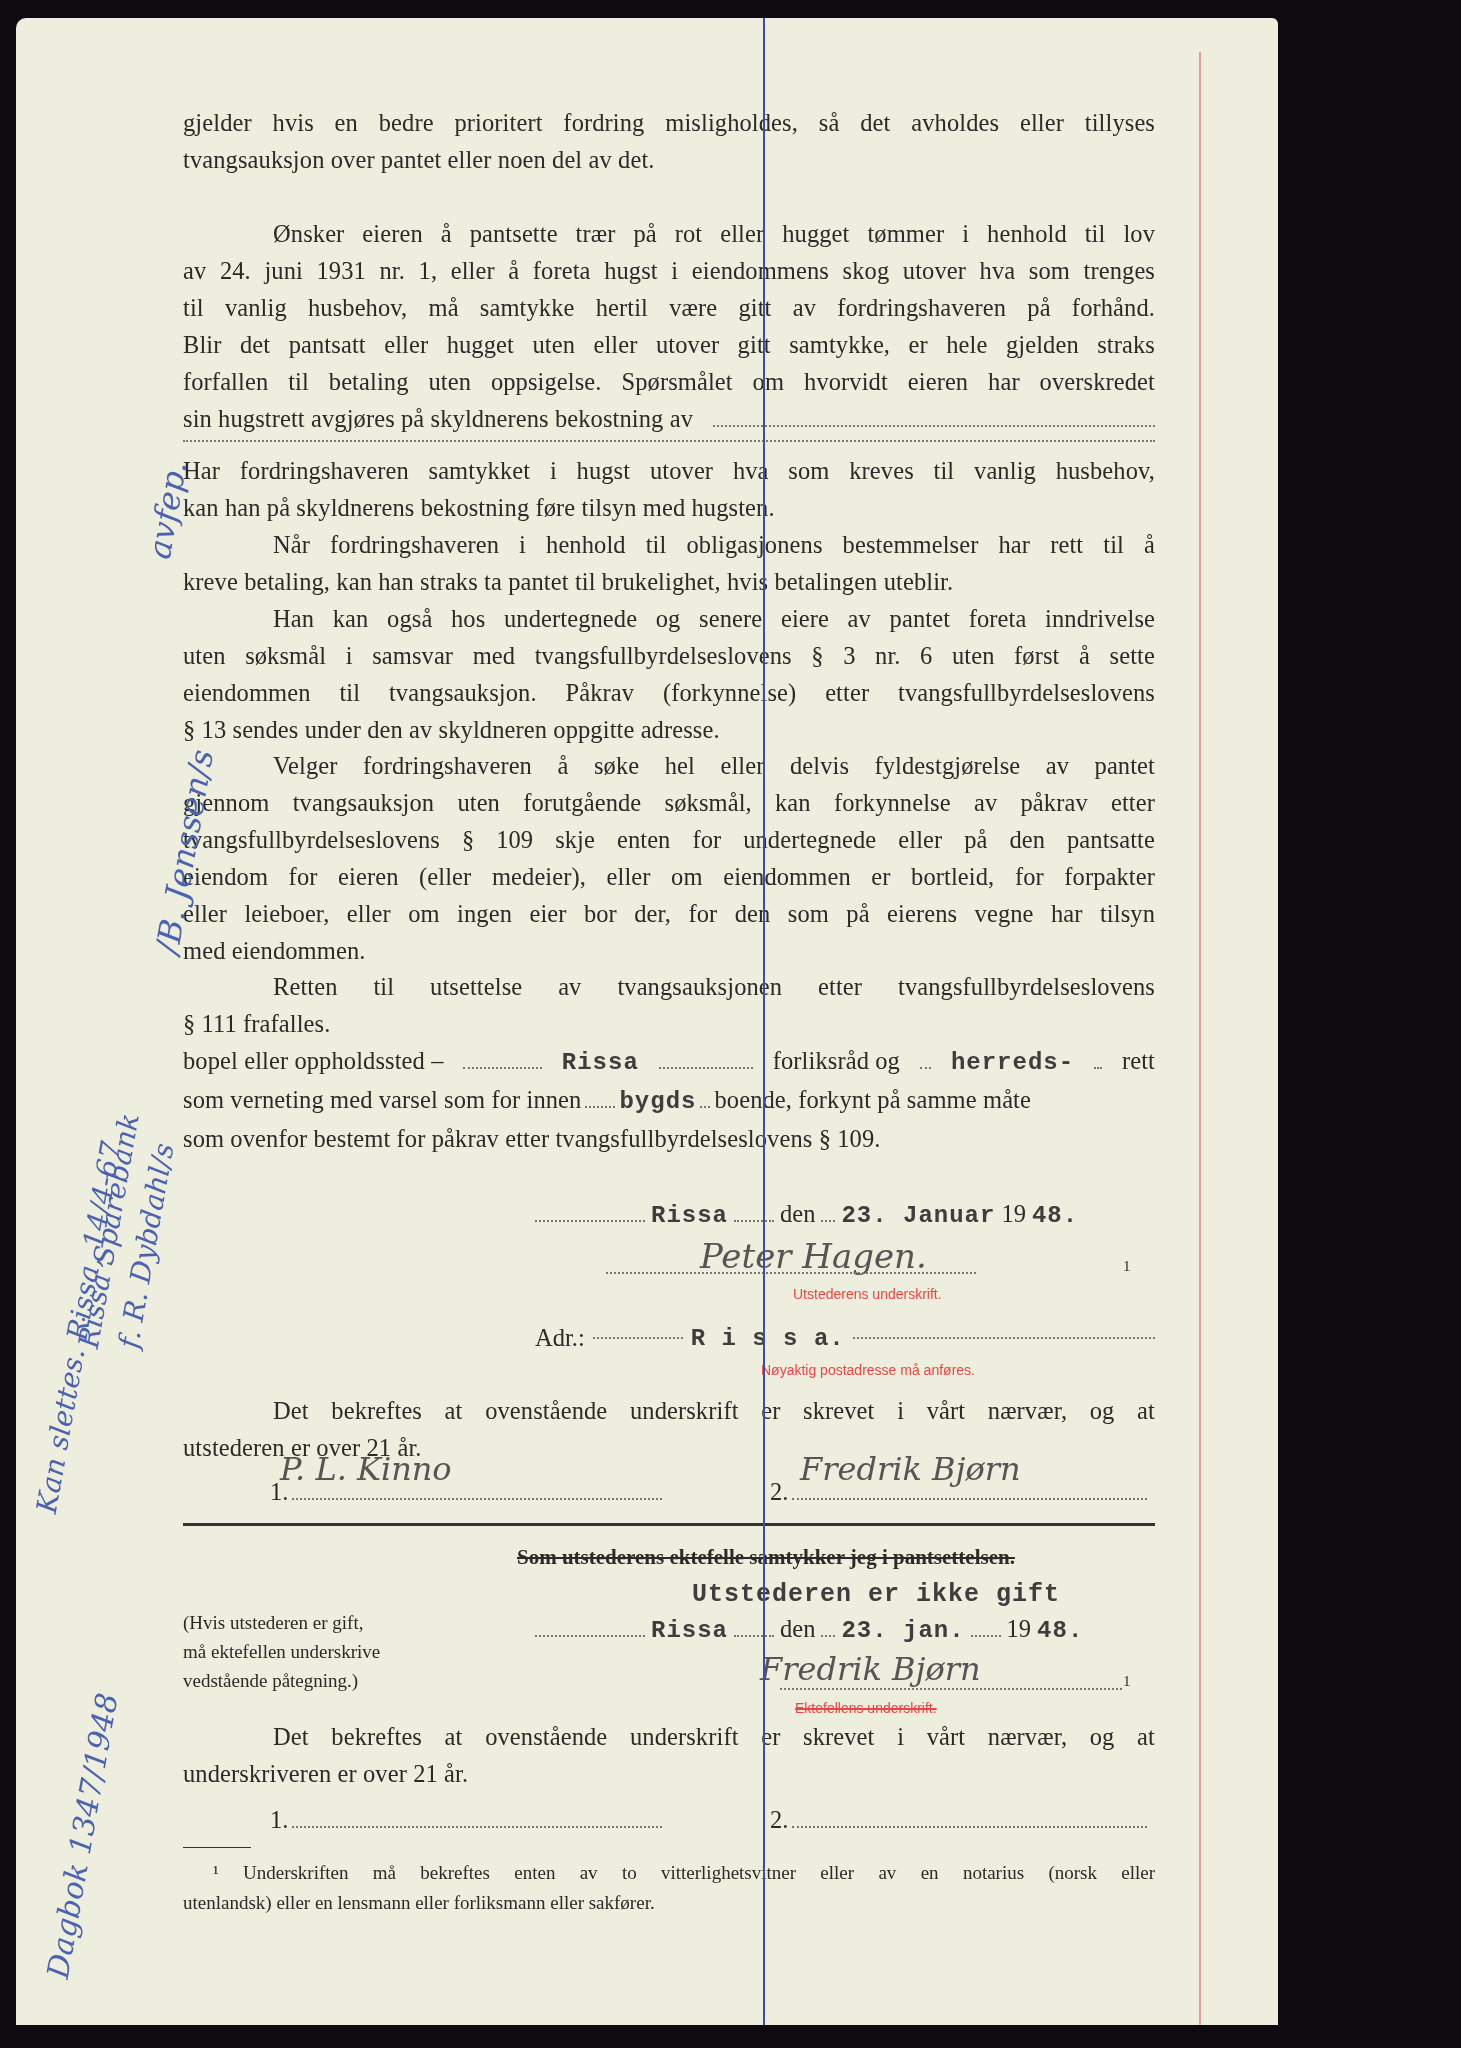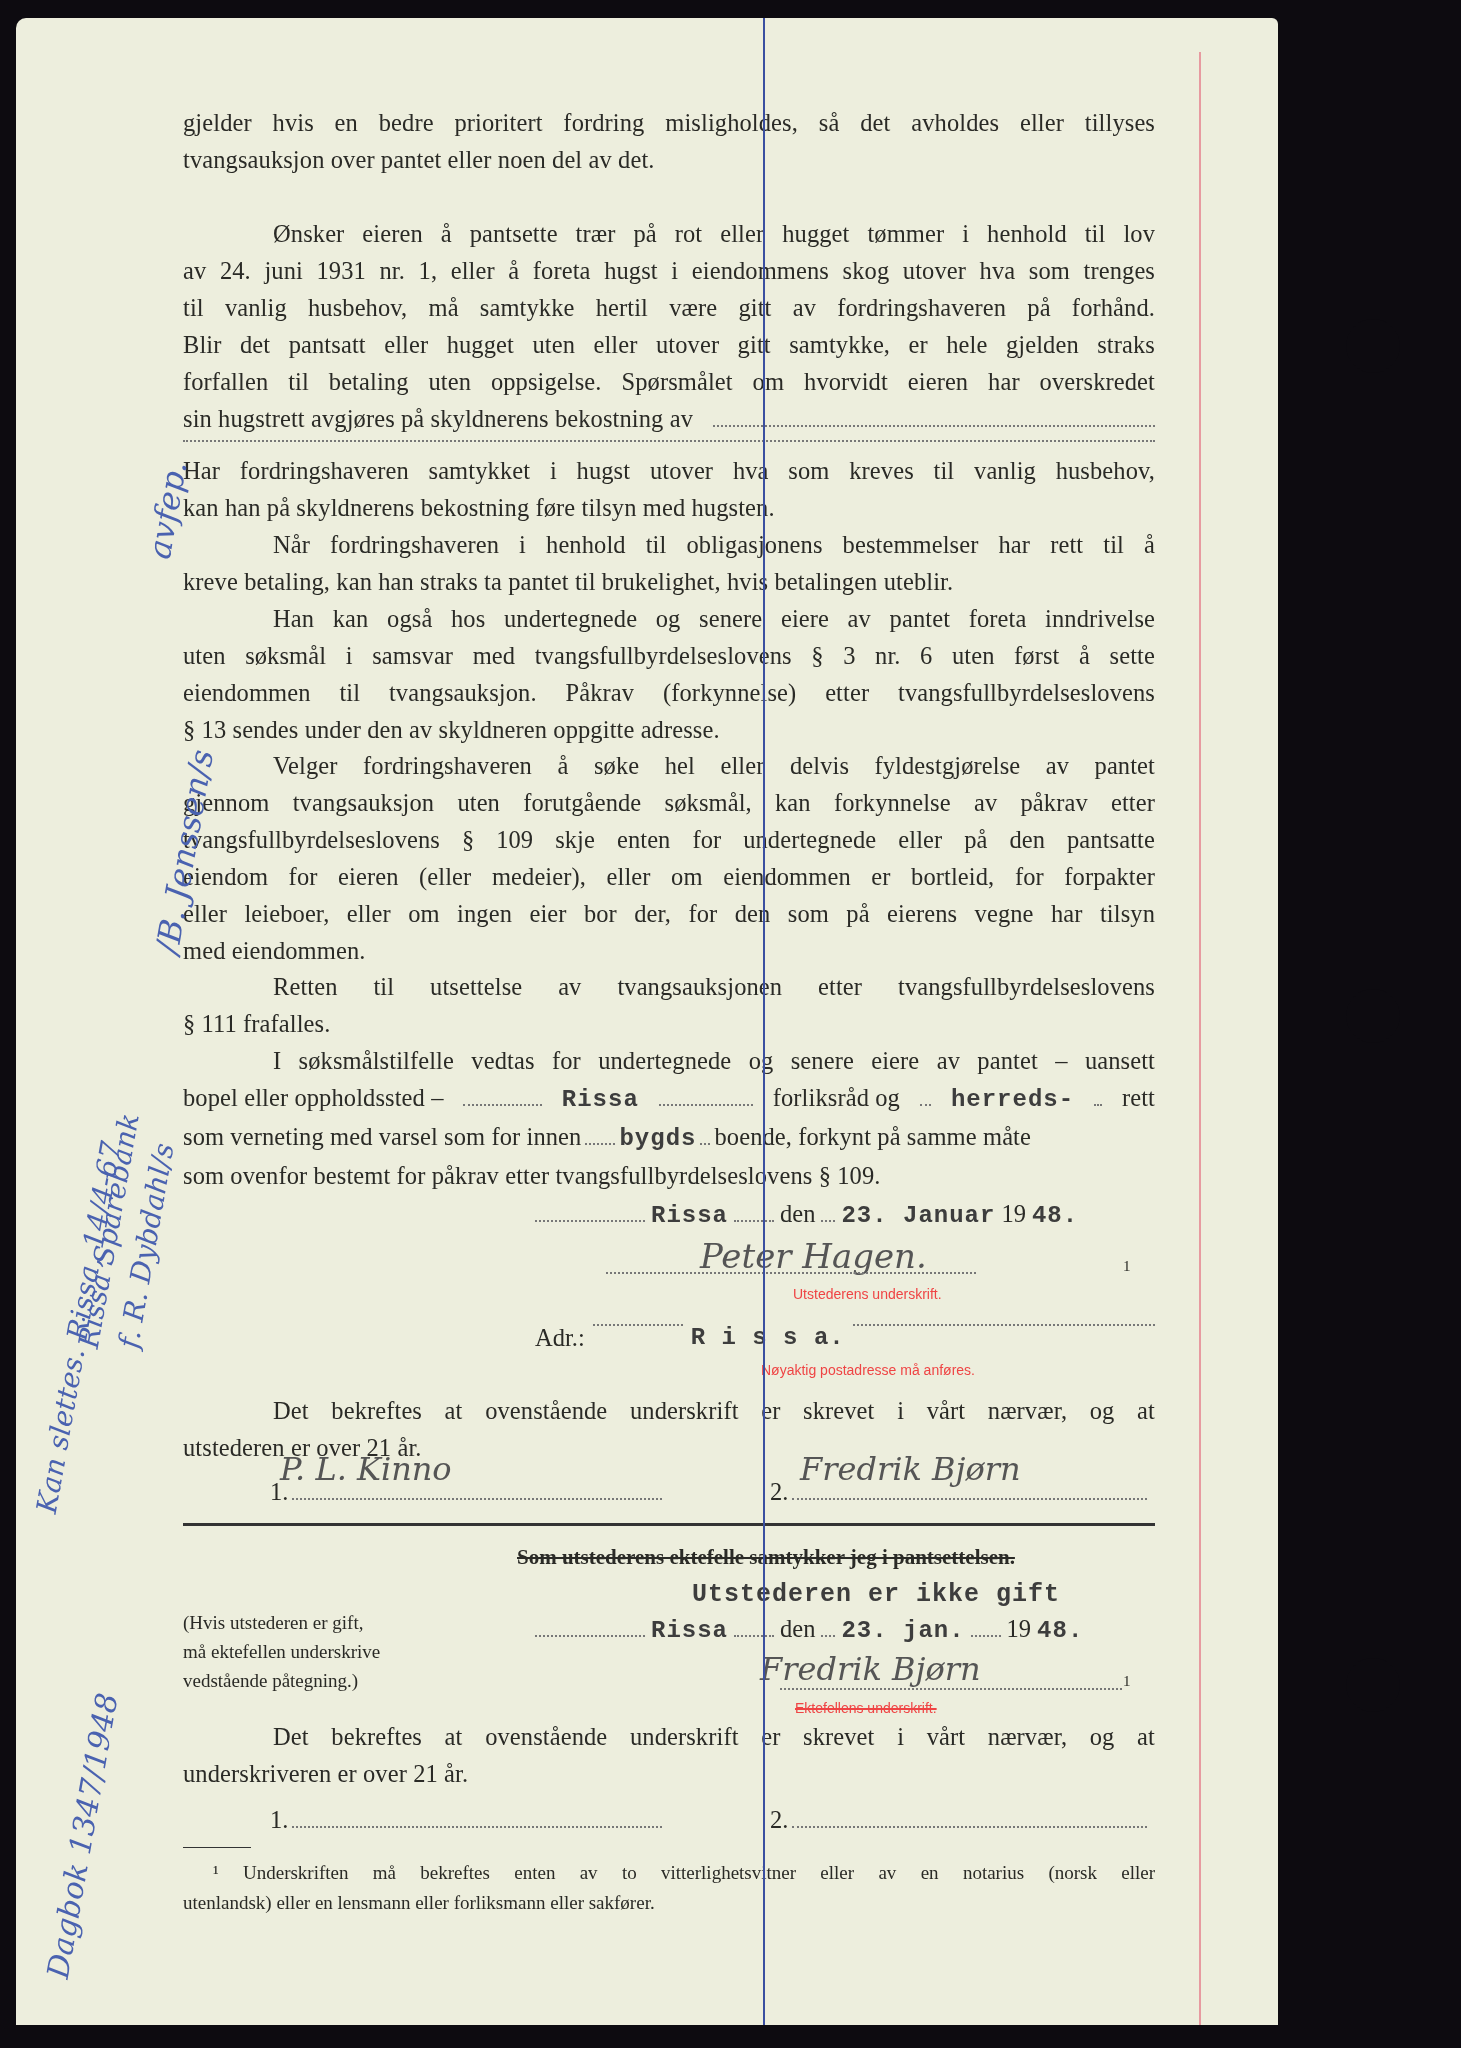--- a/index.html
+++ b/index.html
@@ -106,21 +106,20 @@
   <span class="line">eller leieboer, eller om ingen eier bor der, for den som på eierens vegne har tilsyn</span>
   <span class="line last">med eiendommen.</span>
 </div>
 
 <div class="text-block" style="top:968px">
   <span class="line indent">Retten til utsettelse av tvangsauksjonen etter tvangsfullbyrdelseslovens</span>
   <span class="line last">§ 111 frafalles.</span>
 </div>
 
 <div class="text-block" style="top:1042px">
-  <span class="line indent">I søksmålstilfelle vedtas for undertegnede og senere eiere av pantet – uansett</span>
   <span class="line last" style="display:flex;align-items:baseline;gap:20px">
     <span>bopel eller oppholdssted –</span>
     <span class="dotted" style="width:100px"></span>
     <span class="typed">Rissa</span>
     <span class="dotted" style="width:120px"></span>
     <span>forliksråd og</span>
     <span class="dotted" style="width:14px"></span>
     <span class="typed">herreds-</span>
     <span class="dotted" style="width:10px"></span>
     <span>rett</span>
@@ -143,21 +142,21 @@
   <span class="dotted" style="width:14px"></span>
   <span class="typed">23. Januar</span>
   <span>19</span>
   <span class="typed">48.</span>
 </div>
 <div class="abs sig" style="left:700px;top:1236px">Peter Hagen.</div>
 <div class="dotted abs" style="left:606px;top:1272px;width:370px"></div>
 <div class="abs" style="left:1123px;top:1258px;font-size:15px">1</div>
 <div class="abs caption" style="left:793px;top:1286px;font-size:14px">Utstederens underskrift.</div>
 
-<div class="abs" style="left:535px;top:1324px;display:flex;align-items:flex-start;gap:8px;width:620px;font-size:24.5px">
+<div class="abs" style="left:535px;top:1324px;display:flex;align-items:center;gap:8px;width:620px;font-size:24.5px">
   <span>Adr.:</span>
   <span class="dotted" style="width:90px"></span>
   <span class="typed">R i s s a.</span>
   <span class="dotted" style="flex:1"></span>
 </div>
 <div class="abs caption" style="left:761px;top:1362px;font-size:14px">Nøyaktig postadresse må anføres.</div>
 
 <div class="text-block" style="top:1392px">
   <span class="line indent">Det bekreftes at ovenstående underskrift er skrevet i vårt nærvær, og at</span>
   <span class="line last">utstederen er over 21 år.</span>

